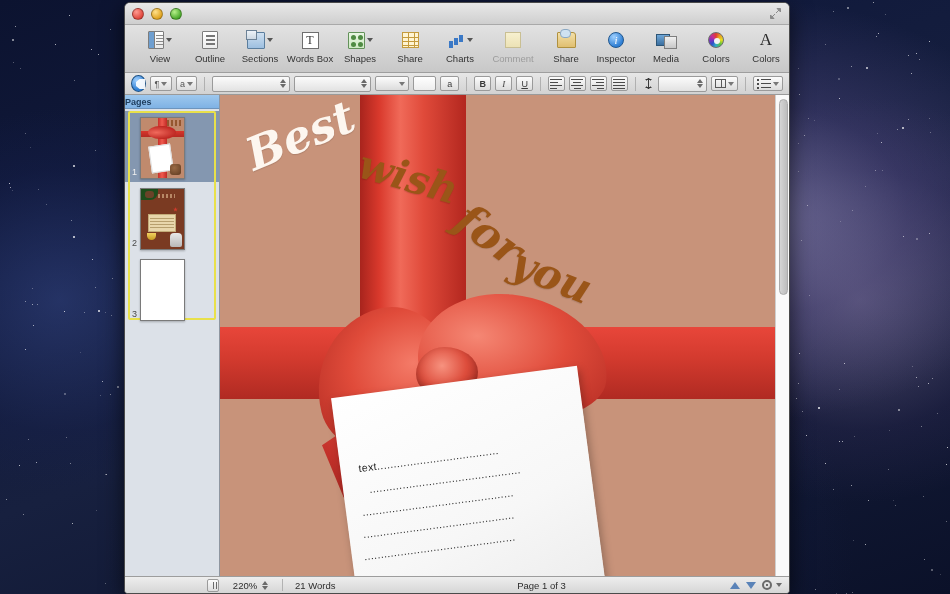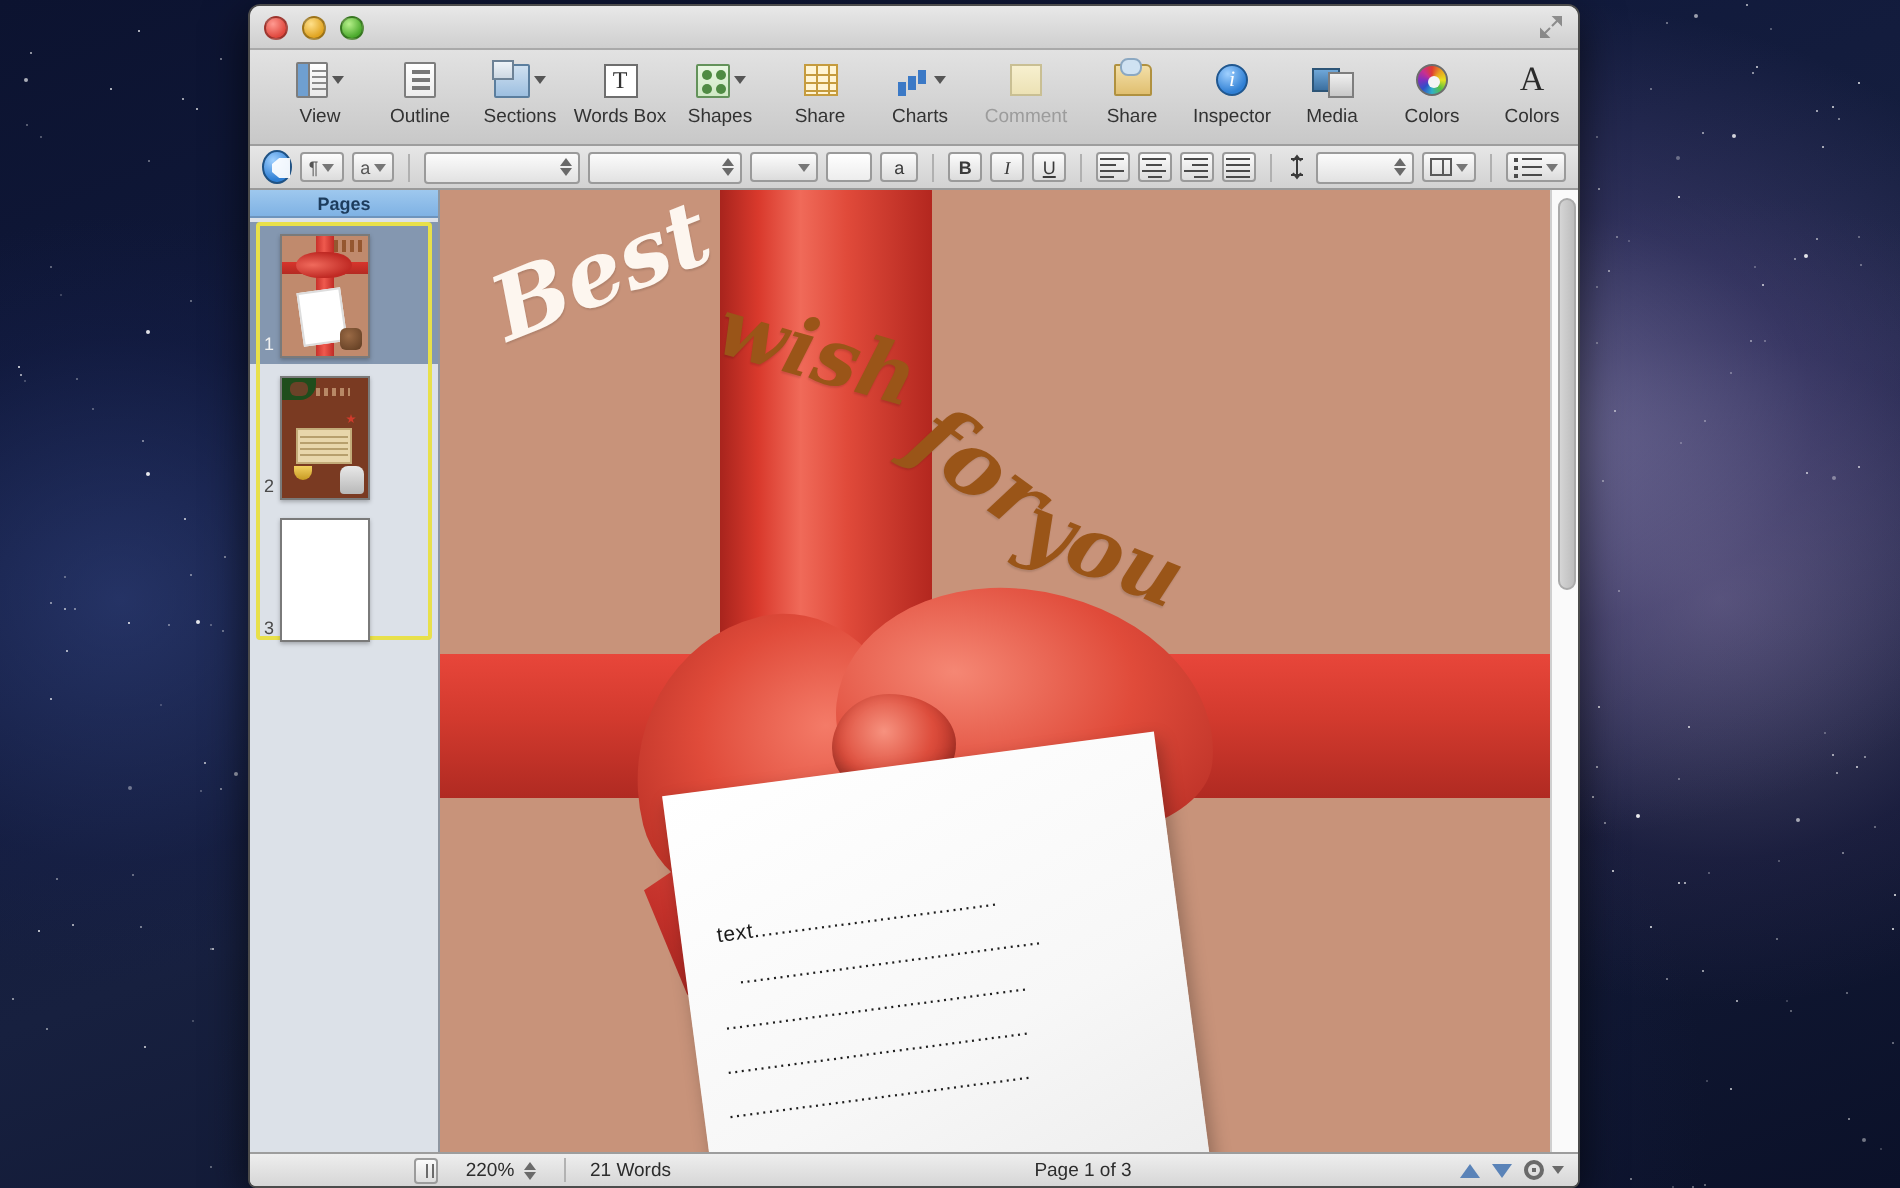--- a/index.html
+++ b/index.html
@@ -169,21 +169,21 @@
     width: 95px; flex:0 0 95px;
     background:#dce1e8;
     border-right:1px solid #8f96a0;
     display:flex; flex-direction:column;
   }
   .pages-header{
     height:14px; flex:0 0 14px;
     background:linear-gradient(#9ec8ee,#7fb2e4);
     border-bottom:1px solid #6d94bd;
     font-size:9px; font-weight:bold; color:#1d3c5c;
-    text-align:center; line-height:14px;
+    text-align:left; line-height:14px;
   }
   .thumbs{
     flex:1 1 auto; position:relative; padding:2px 0 0 0;
     background:#dce1e8;
   }
   .sel-box{
     position:absolute; left:3px; top:2px; right:3px; height:209px;
     border:2px solid #e8e04a; border-radius:2px; pointer-events:none;
   }
   .thumb-row{ display:flex; align-items:flex-end; padding:3px 6px 3px 2px; gap:3px; height:71px; }

